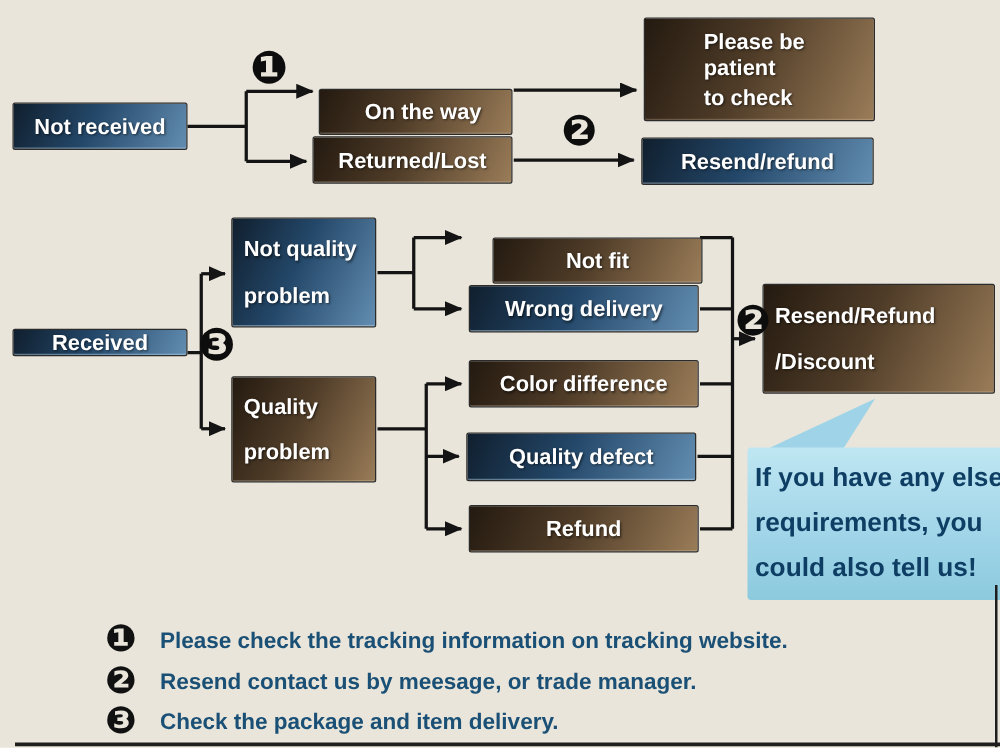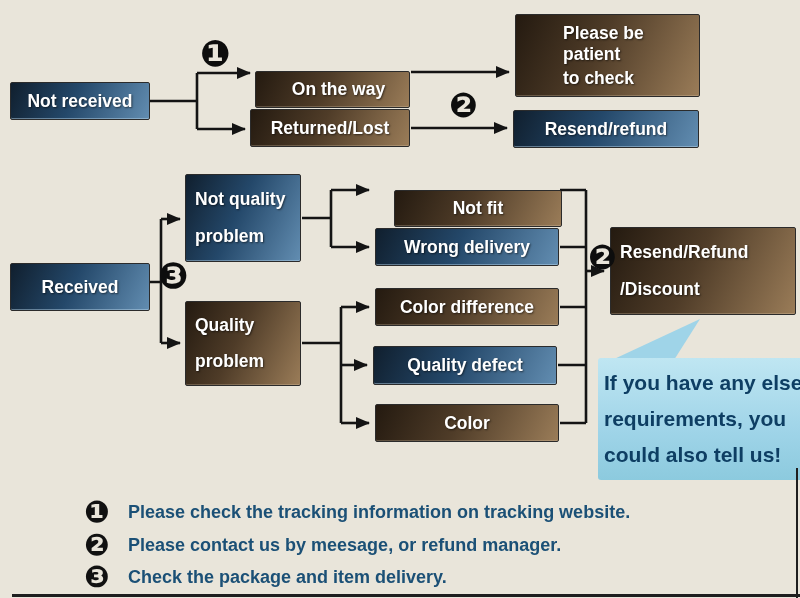--- a/index.html
+++ b/index.html
@@ -75,41 +75,41 @@
 
   <div class="node brown multi" style="left:515px;top:14px;width:185px;height:83px;padding-left:47px;">
     <span>Please be patient</span>
     <span>to check</span>
   </div>
 
   <div class="node brown" style="left:250px;top:109px;width:160px;height:38px;">Returned/Lost</div>
 
   <div class="node blue" style="left:513px;top:110px;width:186px;height:38px;">Resend/refund</div>
 
-  <div class="node blue" style="left:10px;top:263px;width:140px;height:48px;">Received</div>
+  <div class="node blue" style="left:10px;top:263px;width:140px;height:22px;">Received</div>
 
   <div class="node blue multi" style="left:185px;top:174px;width:116px;height:88px;">
     <span>Not quality</span>
     <span>problem</span>
   </div>
 
   <div class="node brown multi" style="left:185px;top:301px;width:116px;height:85px;">
     <span>Quality</span>
     <span>problem</span>
   </div>
 
   <div class="node brown" style="left:394px;top:171px;width:168px;height:37px;margin-top:19px;">Not fit</div>
 
   <div class="node blue" style="left:375px;top:228px;width:184px;height:38px;">Wrong delivery</div>
 
   <div class="node brown" style="left:375px;top:288px;width:184px;height:38px;">Color difference</div>
 
   <div class="node blue" style="left:373px;top:346px;width:184px;height:39px;">Quality defect</div>
 
-  <div class="node brown" style="left:375px;top:404px;width:184px;height:38px;">Color</div>
+  <div class="node brown" style="left:375px;top:404px;width:184px;height:38px;">Refund</div>
 
   <div class="node brown multi" style="left:610px;top:227px;width:186px;height:88px;">
     <span>Resend/Refund</span>
     <span>/Discount</span>
   </div>
 
   <div class="marker" style="left:200px;top:36px;font-size:36px;">❶</div>
   <div class="marker" style="left:449px;top:88px;font-size:34px;">❷</div>
   <div class="marker" style="left:158px;top:258px;font-size:36px;">❸</div>
   <div class="marker" style="left:588px;top:240px;font-size:34px;">❷</div>
@@ -119,21 +119,21 @@
     <span>requirements, you</span>
     <span>could also tell us!</span>
   </div>
 
   <div class="legend-row" style="left:84px;top:495px;">
     <span class="legend-num">❶</span>
     <span class="legend-text">Please check the tracking information on tracking website.</span>
   </div>
   <div class="legend-row" style="left:84px;top:528px;">
     <span class="legend-num">❷</span>
-    <span class="legend-text">Please contact us by meesage, or refund manager.</span>
+    <span class="legend-text">Resend contact us by meesage, or trade manager.</span>
   </div>
   <div class="legend-row" style="left:84px;top:560px;">
     <span class="legend-num">❸</span>
     <span class="legend-text">Check the package and item delivery.</span>
   </div>
 
   <div style="position:absolute;left:12px;right:0;bottom:1px;height:3px;background:#1e1e1e;"></div>
   <div style="position:absolute;right:2px;bottom:0;width:2px;height:130px;background:#1e1e1e;"></div>
 
 </div>

